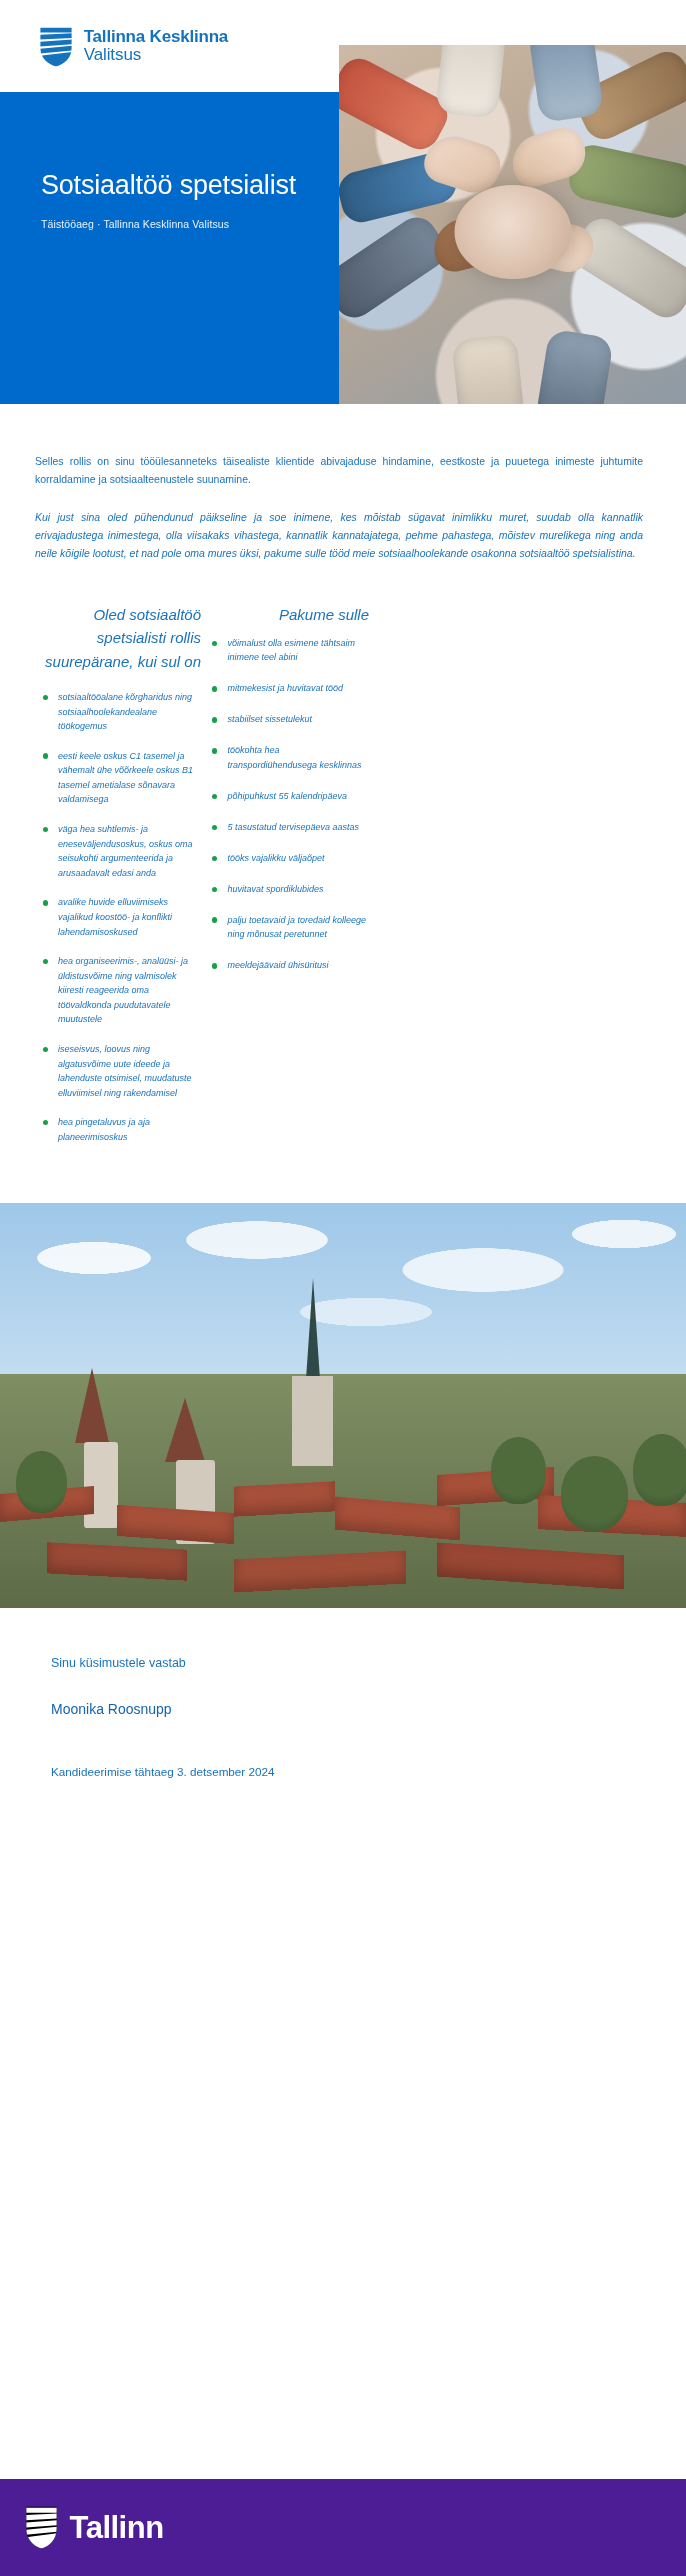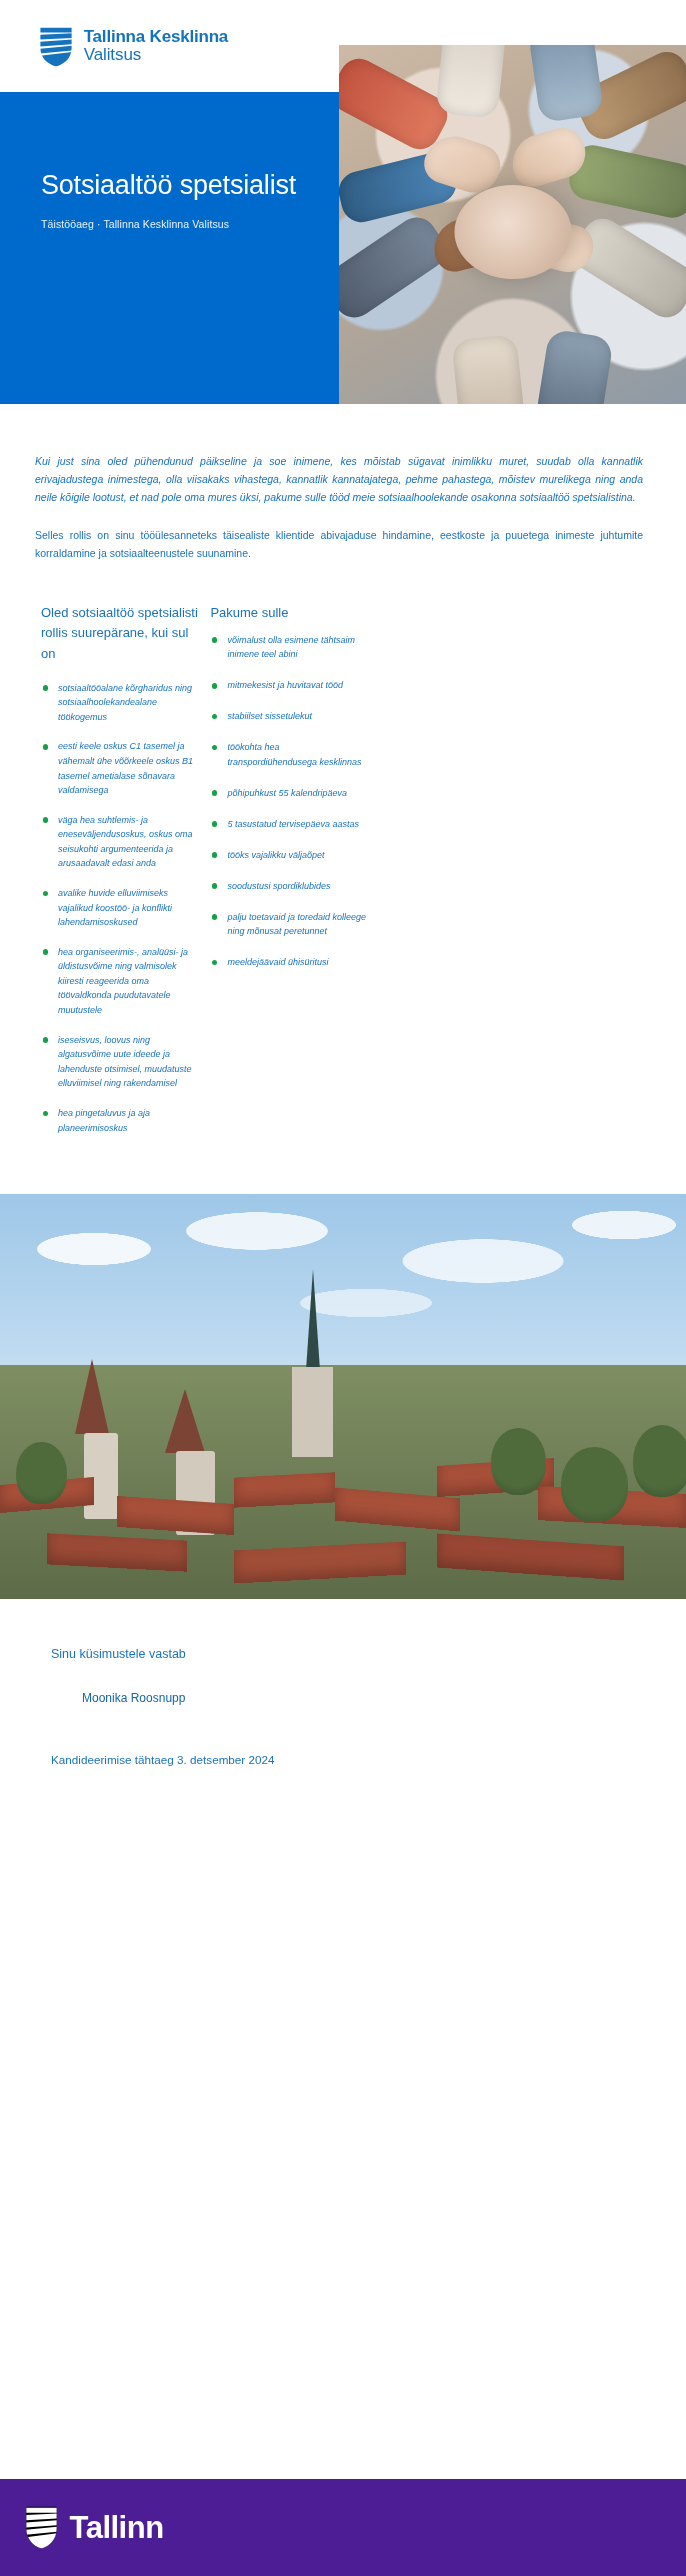--- a/index.html
+++ b/index.html
@@ -120,25 +120,27 @@
 
   
   .cols {
     display: flex;
     padding: 41px 31px 0 41px;
     gap: 0;
   }
   .col-left { width: 160px; }
   .col-right { width: 168px; padding-left: 9.4px; }
   .col-head {
-    font-size: 13px;
+    font-style: italic;
+    font-size: 15px;
     color: #1a72bd;
     line-height: 1.55;
     font-weight: 400;
     margin-bottom: 17px;
+    text-align: right;
   }
   .col-right .col-head { margin-bottom: 9.4px; }
   ul.blist { list-style: none; }
   ul.blist li {
     position: relative;
     padding-left: 17px;
     margin-bottom: 15px;
     font-style: italic;
     font-size: 9px;
     line-height: 1.62;
@@ -211,25 +213,24 @@
   .contact {
     padding: 48px 31px 0 51px;
   }
   .contact-head {
     font-size: 12.5px;
     color: #1a72bd;
     font-weight: 400;
     margin-bottom: 28px;
   }
   .contact-name {
-    font-size: 12px;
+    font-size: 14px;
     color: #1565ae;
     font-weight: 400;
     line-height: 1.62;
-    margin-left: 31px;
   }
   .contact-mail {
     font-size: 10px;
     color: #3e90d4;
     line-height: 1.62;
     text-decoration: none;
     display: block;
   }
   .contact-phone {
     font-size: 10px;
@@ -314,22 +315,22 @@
   </div>
 
   <div class="hero-copy">
     <div class="hero-title">Sotsiaaltöö spetsialist</div>
     <div class="hero-sub">Täistööaeg · Tallinna Kesklinna Valitsus</div>
   </div>
 </div>
 
 <div class="content">
   <div class="para-wrap">
+    <p class="para">Selles rollis on sinu tööülesanneteks täisealiste klientide abivajaduse hindamine, eestkoste ja puuetega inimeste juhtumite korraldamine ja sotsiaalteenustele suunamine.</p>
     <p class="para italic">Kui just sina oled pühendunud päikseline ja soe inimene, kes mõistab sügavat inimlikku muret, suudab olla kannatlik erivajadustega inimestega, olla viisakaks vihastega, kannatlik kannatajatega, pehme pahastega, mõistev murelikega ning anda neile kõigile lootust, et nad pole oma mures üksi, pakume sulle tööd meie sotsiaalhoolekande osakonna sotsiaaltöö spetsialistina.</p>
-    <p class="para">Selles rollis on sinu tööülesanneteks täisealiste klientide abivajaduse hindamine, eestkoste ja puuetega inimeste juhtumite korraldamine ja sotsiaalteenustele suunamine.</p>
   </div>
 
   <div class="cols">
     <div class="col-left">
       <div class="col-head">Oled sotsiaaltöö spetsialisti rollis suurepärane, kui sul on</div>
       <ul class="blist" id="left-list">
           <li>sotsiaaltööalane kõrgharidus ning sotsiaalhoolekandealane töökogemus</li>
           <li>eesti keele oskus C1 tasemel ja vähemalt ühe võõrkeele oskus B1 tasemel ametialase sõnavara valdamisega</li>
           <li>väga hea suhtlemis- ja eneseväljendusoskus, oskus oma seisukohti argumenteerida ja arusaadavalt edasi anda</li>
           <li>avalike huvide elluviimiseks vajalikud koostöö- ja konflikti lahendamisoskused</li>
@@ -341,21 +342,21 @@
     <div class="col-right">
       <div class="col-head">Pakume sulle</div>
       <ul class="blist" id="right-list">
           <li>võimalust olla esimene tähtsaim inimene teel abini</li>
           <li>mitmekesist ja huvitavat tööd</li>
           <li>stabiilset sissetulekut</li>
           <li>töökohta hea transpordiühendusega kesklinnas</li>
           <li>põhipuhkust 55 kalendripäeva</li>
           <li>5 tasustatud tervisepäeva aastas</li>
           <li>tööks vajalikku väljaõpet</li>
-          <li>soodustusi spordiklubides</li>
+          <li>huvitavat spordiklubides</li>
           <li>palju toetavaid ja toredaid kolleege ning mõnusat peretunnet</li>
           <li>meeldejäävaid ühisüritusi</li>
         </ul>
     </div>
   </div>
 
   <div class="city">
     <div class="sky-clouds"></div>
     <div class="sea"></div>
     <div class="roofs"></div>

